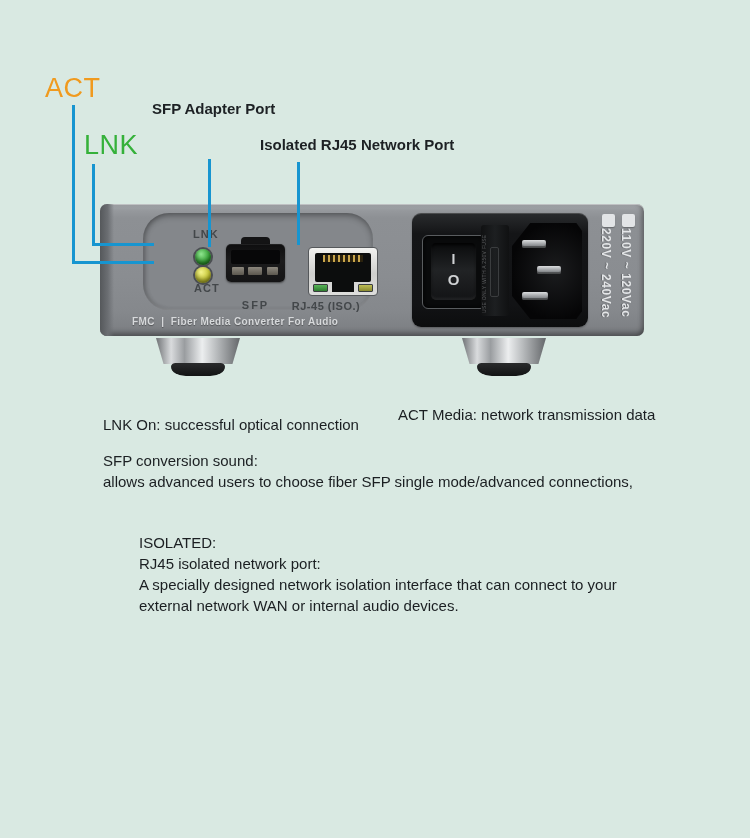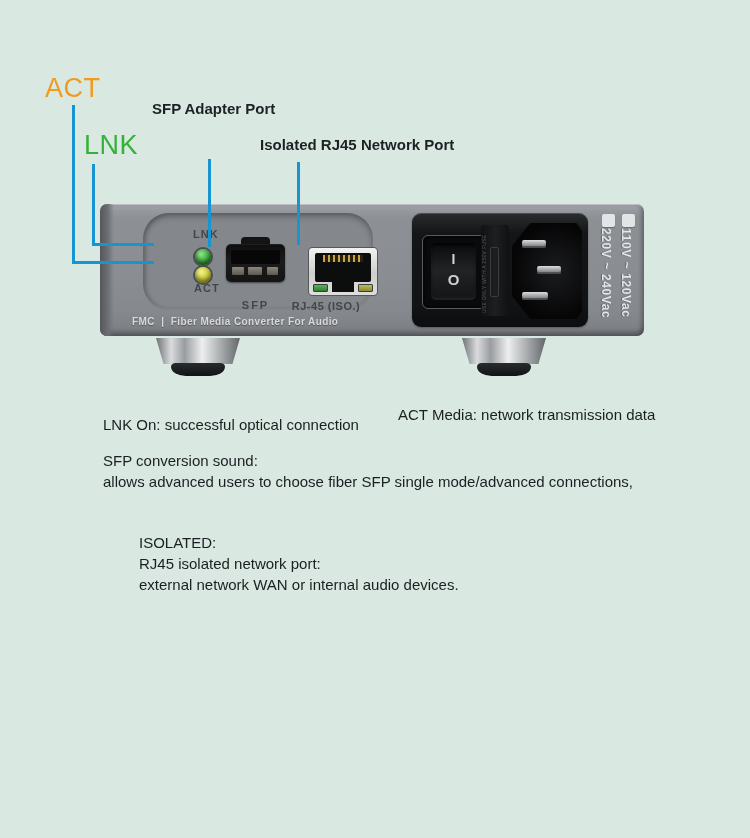--- a/index.html
+++ b/index.html
@@ -240,14 +240,15 @@
 <div class="abs desc led-desc-act">ACT Media: network transmission data</div>
 
 <div class="abs desc para para-sfp">
   <div>SFP conversion sound:</div>
   <div>allows advanced users to choose fiber SFP single mode/advanced connections,</div>
 </div>
 
 <div class="abs desc para para-iso">
   <div>ISOLATED:</div>
   <div>RJ45 isolated network port:</div>
+  <div>A specially designed network isolation interface that can connect to your</div>
   <div>external network WAN or internal audio devices.</div>
 </div>
 
 </body></html>

